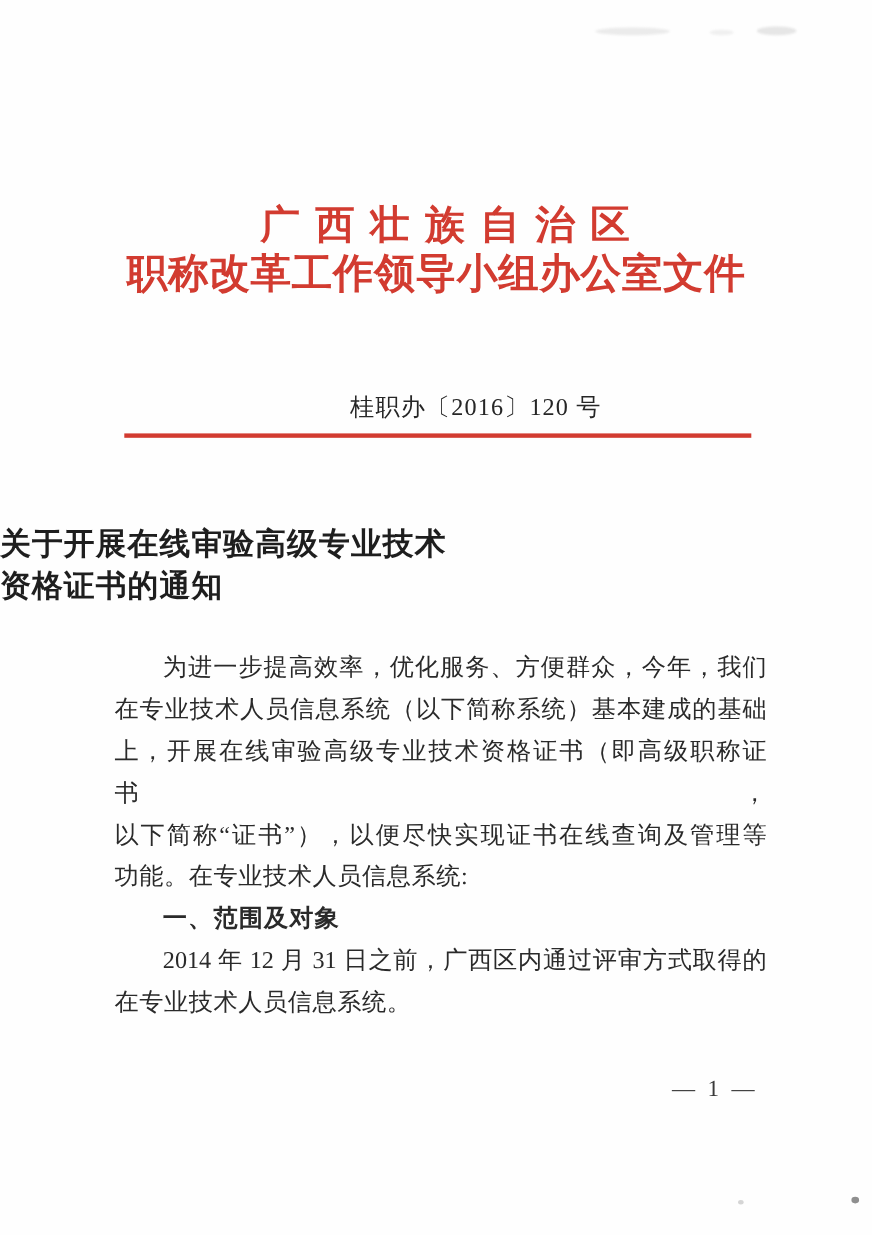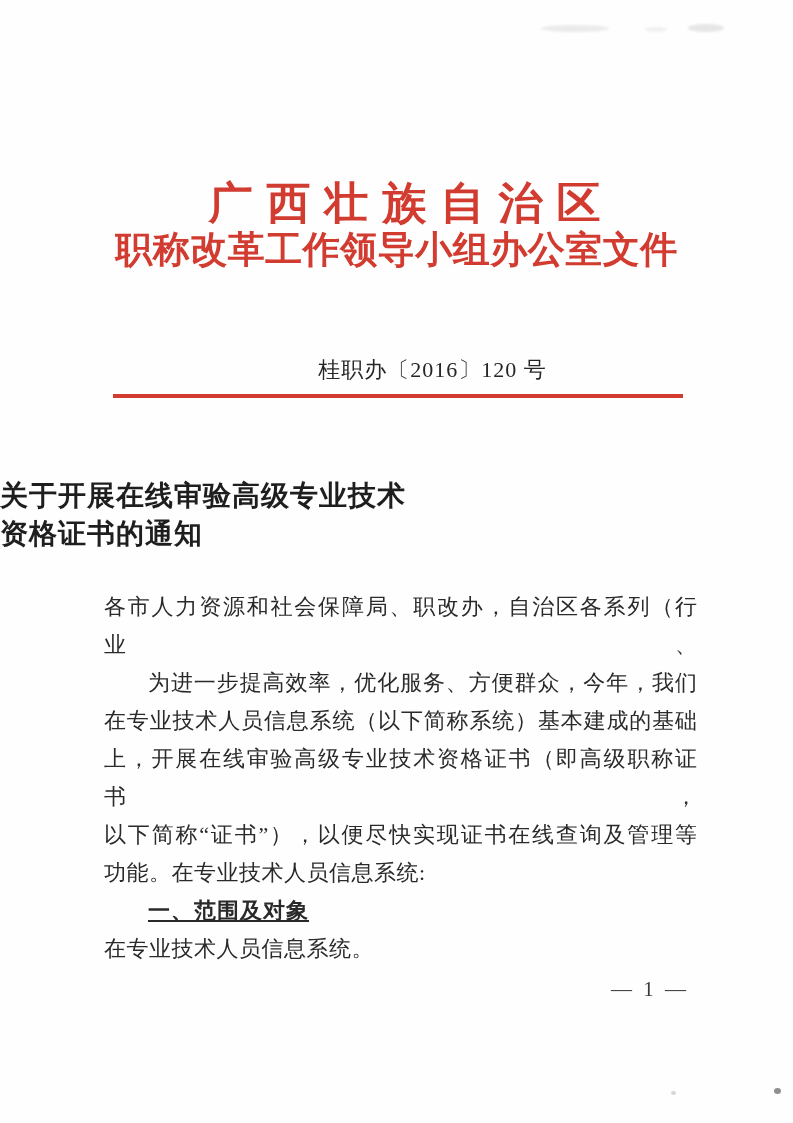--- a/index.html
+++ b/index.html
@@ -22,21 +22,21 @@
   .letterhead {
     position: absolute;
     top: 180px;
     left: 0;
     width: 100%;
     text-align: center;
     color: var(--accent-red, #d23b30);
     font-weight: bold;
   }
   .letterhead-line1 {
-    font-size: 44px;
+    font-size: 36px;
     line-height: 48px;
     letter-spacing: 14px;
     padding-left: 30px; 
   }
   .letterhead-line2 {
     font-size: 37px;
     line-height: 44px;
     letter-spacing: 0.5px;
   }
 
@@ -95,21 +95,20 @@
     white-space: normal;
     text-align: justify;
     text-align-last: justify;
     letter-spacing: 0;
   }
   .line.indent { text-indent: 44px; }
   .line.heading {
     font-weight: bold;
     font-family: "Liberation Sans", "DejaVu Sans", sans-serif;
     letter-spacing: 1px;
-    text-decoration: underline;
   }
 
   
   .page-number {
     position: absolute;
     top: 977px;
     right: 104px;
     font-size: 21px;
     letter-spacing: 3px;
     color: #3a3a3a;
@@ -142,28 +141,28 @@
   <div class="doc-number">桂职办〔2016〕120 号</div>
 
   <div class="red-rule"></div>
 
   <div class="doc-title">
     <div>关于开展在线审验高级专业技术</div>
     <div>资格证书的通知</div>
   </div>
 
   <div class="doc-body">
-    <div class="line just">各市人力资源和社会保障局、职改办，自治区各系列（行业、</div>
 
     <div class="line just indent">为进一步提高效率，优化服务、方便群众，今年，我们</div>
     <div class="line just">在专业技术人员信息系统（以下简称系统）基本建成的基础</div>
     <div class="line just">上，开展在线审验高级专业技术资格证书（即高级职称证书，</div>
     <div class="line just">以下简称“证书”），以便尽快实现证书在线查询及管理等</div>
     <div class="line">功能。在专业技术人员信息系统:</div>
 
     <div class="line indent heading">一、范围及对象</div>
 
+    <div class="line just indent">2014 年 12 月 31 日之前，广西区内通过评审方式取得的</div>
     <div class="line">在专业技术人员信息系统。</div>
   </div>
 
   <div class="page-number">— 1 —</div>
 
 </div>
 
 </body></html>

